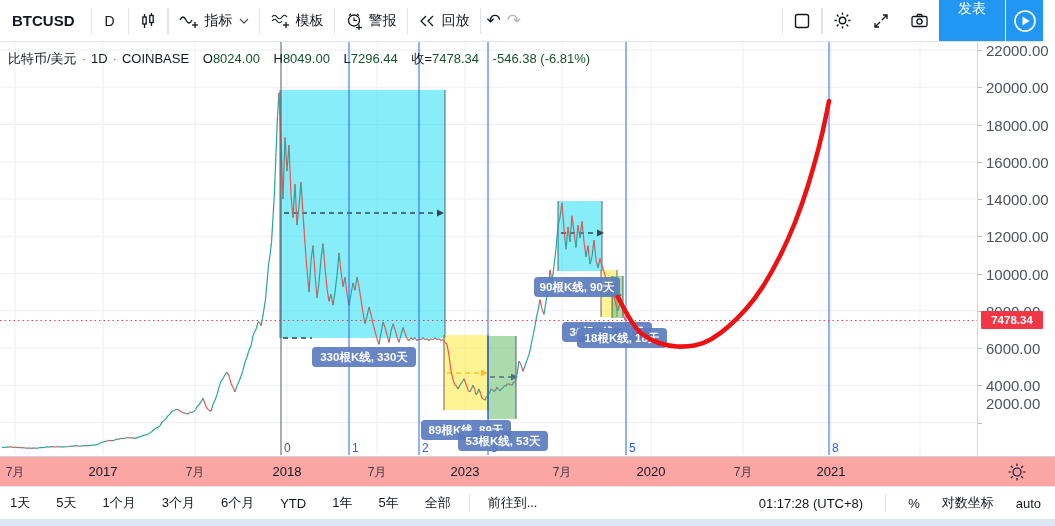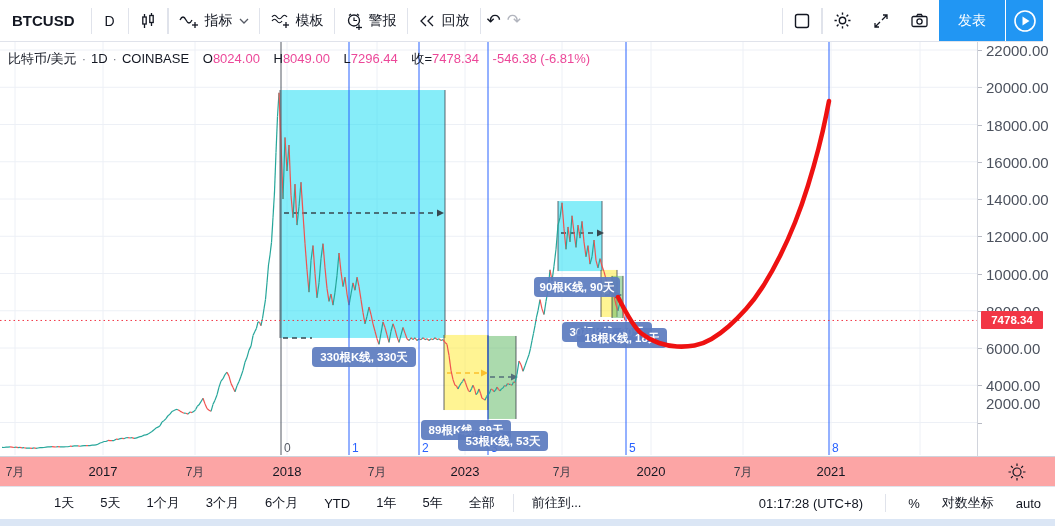--- a/index.html
+++ b/index.html
@@ -12,48 +12,48 @@
              border-bottom:1px solid #e0e3eb; display:flex; align-items:stretch; background:#fff; z-index:30; }
   .tb-item { display:flex; align-items:center; justify-content:center; gap:6px;
              font-size:14px; color:#131722; cursor:pointer; padding:0 10px; white-space:nowrap; }
   .tb-sep { width:1px; background:#e0e3eb; height:26px; align-self:center; }
   .tb-sym { font-weight:bold; font-size:15px; padding:0 16px 0 12px; }
   .tb-spacer { flex:1; }
   .tb-ico { display:flex; align-items:center; }
   .undo { font-size:17px; color:#131722; padding:0 6px; }
   .redo { font-size:17px; color:#b2b5be; padding:0 6px; }
   .publish-btn { background:#2196f3; color:#fff; font-size:14px; width:66px; display:flex;
-                 align-items:center; justify-content:center; cursor:pointer; }
+                 align-items:flex-start; justify-content:center; cursor:pointer; }
   .play-btn { background:#2196f3; width:37px; margin-left:1px; display:flex; align-items:center; justify-content:center; cursor:pointer; }
 
   
   .pane { position:absolute; left:0; top:42px; width:977px; height:414px; }
   #chart-canvas { position:absolute; left:0; top:0; }
   .legend { position:absolute; left:8px; top:8px; font-size:13px; z-index:5; white-space:nowrap; }
   .legend .dot { color:#787b86; margin:0 5px; }
   .legend .lab { color:#131722; margin-left:10px; }
-  .legend .val { color:#ec4899; }
+  .legend .val { color:#14532d; }
 
   
   .price-axis { position:absolute; left:978px; top:42px; width:77px; height:414px; background:#fff; }
   .axis-vline { position:absolute; left:977px; top:42px; width:1px; height:444px; background:#d1d4dc; }
   .pa-label { position:absolute; left:8px; transform:translateY(-50%); font-size:15px; color:#4c525e; }
   .pa-tick { position:absolute; left:0; width:4px; height:1px; background:#b7bac4; }
   .pa-current { position:absolute; left:3px; width:62px; height:18px; background:#f23645; color:#fff;
                 font-size:11.5px; font-weight:bold; display:flex; align-items:center; justify-content:center; border-radius:1px; }
 
   
   .time-axis { position:absolute; left:0; top:456px; width:1055px; height:30px; border-top:1px solid #cfd3dc; background:#fca5a5; }
   .ta-label { position:absolute; top:7px; transform:translateX(-50%); font-size:12px; color:#383c46; }
   .ta-year { font-size:13px; color:#131722; }
   .axis-sun { position:absolute; left:1007px; top:5px; cursor:pointer; }
 
   
   .footer { position:absolute; left:0; top:486px; width:1055px; height:33px; border-top:1px solid #e0e3eb;
-            background:#fff; display:flex; align-items:center; font-size:13px; color:#131722;padding-left:44px; }
+            background:#fff; display:flex; align-items:center; font-size:13px; color:#131722; }
   .ranges { display:flex; align-items:center; gap:26px; padding-left:10px; }
   .range-btn { cursor:pointer; }
   .ft-sep { width:1px; height:18px; background:#e0e3eb; margin:0 18px; }
   .goto { cursor:pointer; }
   .ft-spacer { flex:1; }
   .ft-right { display:flex; align-items:center; gap:22px; padding-right:14px; }
   .bottom-strip { position:absolute; left:0; top:519px; width:1055px; height:7px; background:#dbe6f5; }
 
   svg text { font-family:"Liberation Sans","DejaVu Sans",sans-serif; }
 </style>

